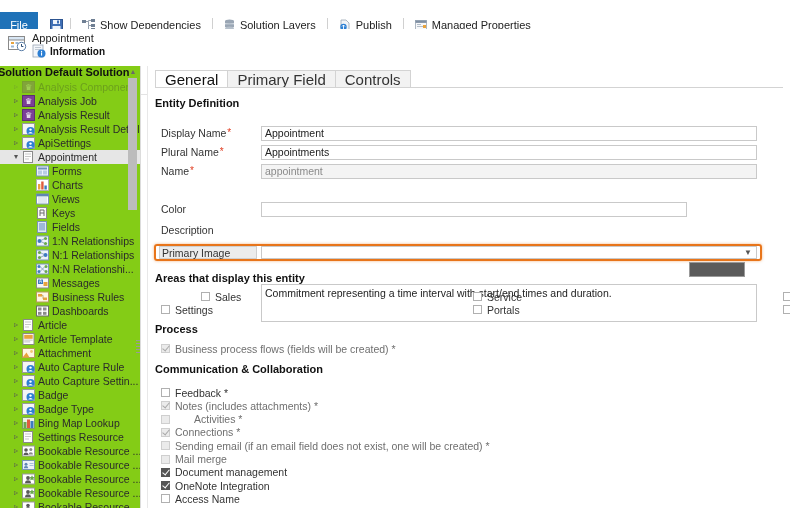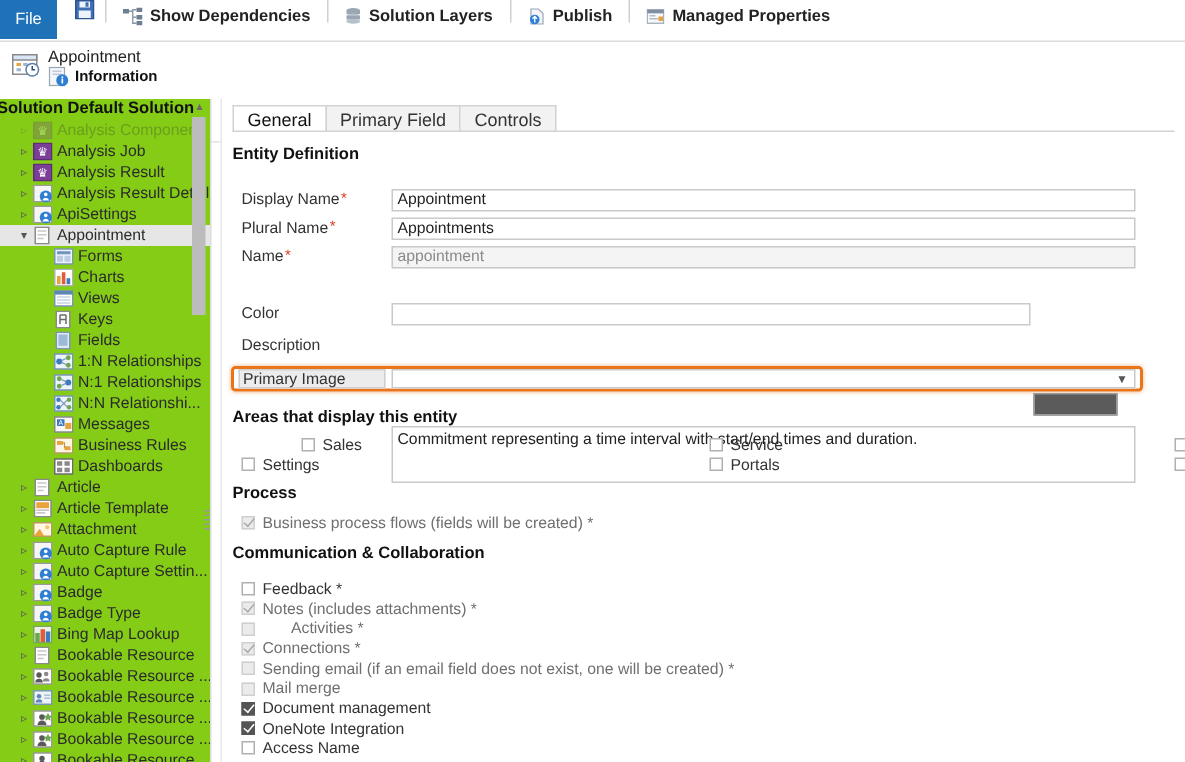--- a/index.html
+++ b/index.html
@@ -7,27 +7,27 @@
   body {
     width:790px; height:508px; overflow:hidden;
     font-family:"Liberation Sans", sans-serif;
     font-size:11px; color:#1a1a1a;
     background:#ffffff;
     -webkit-font-smoothing:antialiased;
   }
   #app { position:relative; width:790px; height:508px; overflow:hidden; }
 
   
-  .ribbon { position:absolute; left:0; top:0; width:624px; height:28px; background:#ffffff; }
+  .ribbon { position:absolute; left:0; top:12px; width:624px; height:28px; background:#ffffff; }
   .file-tab {
     position:absolute; left:0; top:0; width:38px; height:26px;
     background:#1f72b8; color:#fff; font-size:11px;
     display:flex; align-items:center; justify-content:center;
   }
-  .ribbon-items { position:absolute; left:38px; top:0; height:26px; display:flex; align-items:flex-start;font-weight:bold; }
+  .ribbon-items { position:absolute; left:38px; top:0; height:26px; display:flex; align-items:center; }
   .rb-sep { width:1px; height:15px; background:#d0d0d0; margin:0 7px; }
   .rb-btn { display:flex; align-items:center; gap:5px; padding:2px 4px; height:22px; color:#222; white-space:nowrap; }
   .rb-gap { width:12px; }
   .ribbon-rule { position:absolute; left:0; top:27px; width:790px; height:1px; background:#dcdcdc; }
   .ico { display:inline-block; flex:0 0 auto; line-height:0; }
 
   
   .ent-header { position:absolute; left:0; top:29px; width:790px; height:36px; background:#fff; }
   .ent-icon { position:absolute; left:8px; top:6px; }
   .ent-title { position:absolute; left:32px; top:3px; font-size:11px; color:#222; }
@@ -61,21 +61,21 @@
   .lp-scroll-up { position:absolute; left:129px; top:68px; width:8px; height:7px; color:#6a6a6a; font-size:7px; text-align:center; line-height:7px; }
   .splitter { position:absolute; left:136px; top:340px; width:5px; height:16px; }
   .splitter i { display:block; width:4px; height:1px; background:#9a9a9a; margin-bottom:2px; }
   .panel-edge { position:absolute; left:140px; top:66px; width:1px; height:442px; background:#dcdcdc; }
   .panel-edge2 { position:absolute; left:147px; top:66px; width:1px; height:442px; background:#e8e8e8; }
 
   
   .main { position:absolute; left:148px; top:66px; width:642px; height:442px; background:#fff; }
   .tabs { position:absolute; left:7px; top:4px; height:18px; display:flex; }
   .tab {
-    height:18px; padding:0 9px; font-size:12px; color:#333;
+    height:18px; padding:0 9px; font-size:15px; color:#333;
     display:flex; align-items:center; border:1px solid #d3d3d3; border-bottom:none;
     background:#f2f2f2; margin-right:-1px;
   }
   .tab.active { background:#ffffff; color:#111; }
   .tab-rule { position:absolute; left:7px; top:21px; width:628px; height:1px; background:#d3d3d3; }
 
   .sec-title { position:absolute; font-size:11px; font-weight:bold; color:#111; }
 
   .form-row { position:absolute; left:0; width:642px; height:17px; }
   .f-label { position:absolute; left:13px; top:1px; font-size:10.5px; color:#333; white-space:nowrap; }
@@ -474,21 +474,21 @@
           <span class="tlabel">Bing Map Lookup</span>
         </div>
         <div class="tnode child2">
           <span class="twist">▹</span>
           <span class="tico"><svg width="13" height="12" viewBox="0 0 13 12">
               <rect x="1.5" y="0.5" width="9" height="11" fill="#fdfdfd" stroke="#8a8a8a"></rect>
               <rect x="3" y="2.5" width="6" height="1" fill="#c8c8c8"></rect>
               <rect x="3" y="5" width="6" height="1" fill="#c8c8c8"></rect>
               <rect x="3" y="7.5" width="4" height="1" fill="#c8c8c8"></rect>
             </svg></span>
-          <span class="tlabel">Bookable Resource</span>
+          <span class="tlabel">Settings Resource</span>
         </div>
         <div class="tnode child2">
           <span class="twist">▹</span>
           <span class="tico"><svg width="13" height="12" viewBox="0 0 13 12">
               <rect x="0.5" y="1" width="12" height="10" fill="#ffffff" stroke="#9a9a9a"></rect>
               <circle cx="4" cy="5" r="1.8" fill="#5a5a5a"></circle>
               <path d="M1.5 10 a2.5 2.5 0 0 1 5 0z" fill="#5a5a5a"></path>
               <circle cx="8.8" cy="4.4" r="1.5" fill="#8a8a8a"></circle>
               <path d="M6.6 9.4 a2.2 2.2 0 0 1 4.4 0z" fill="#8a8a8a"></path>
             </svg></span>

